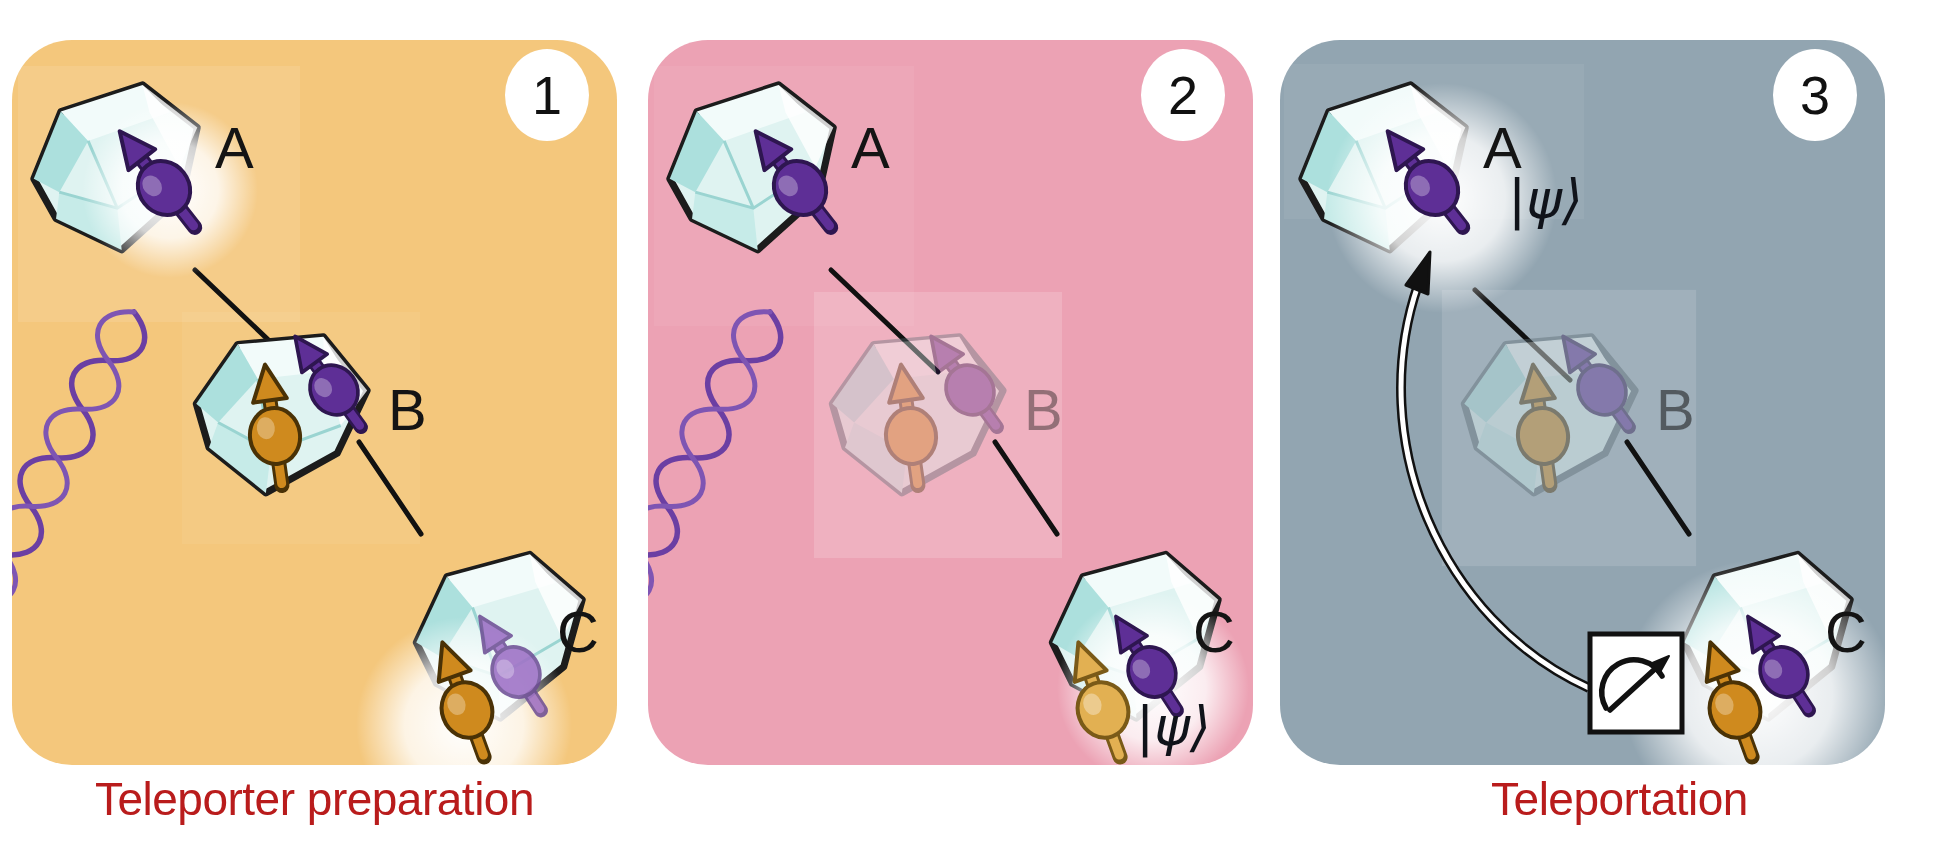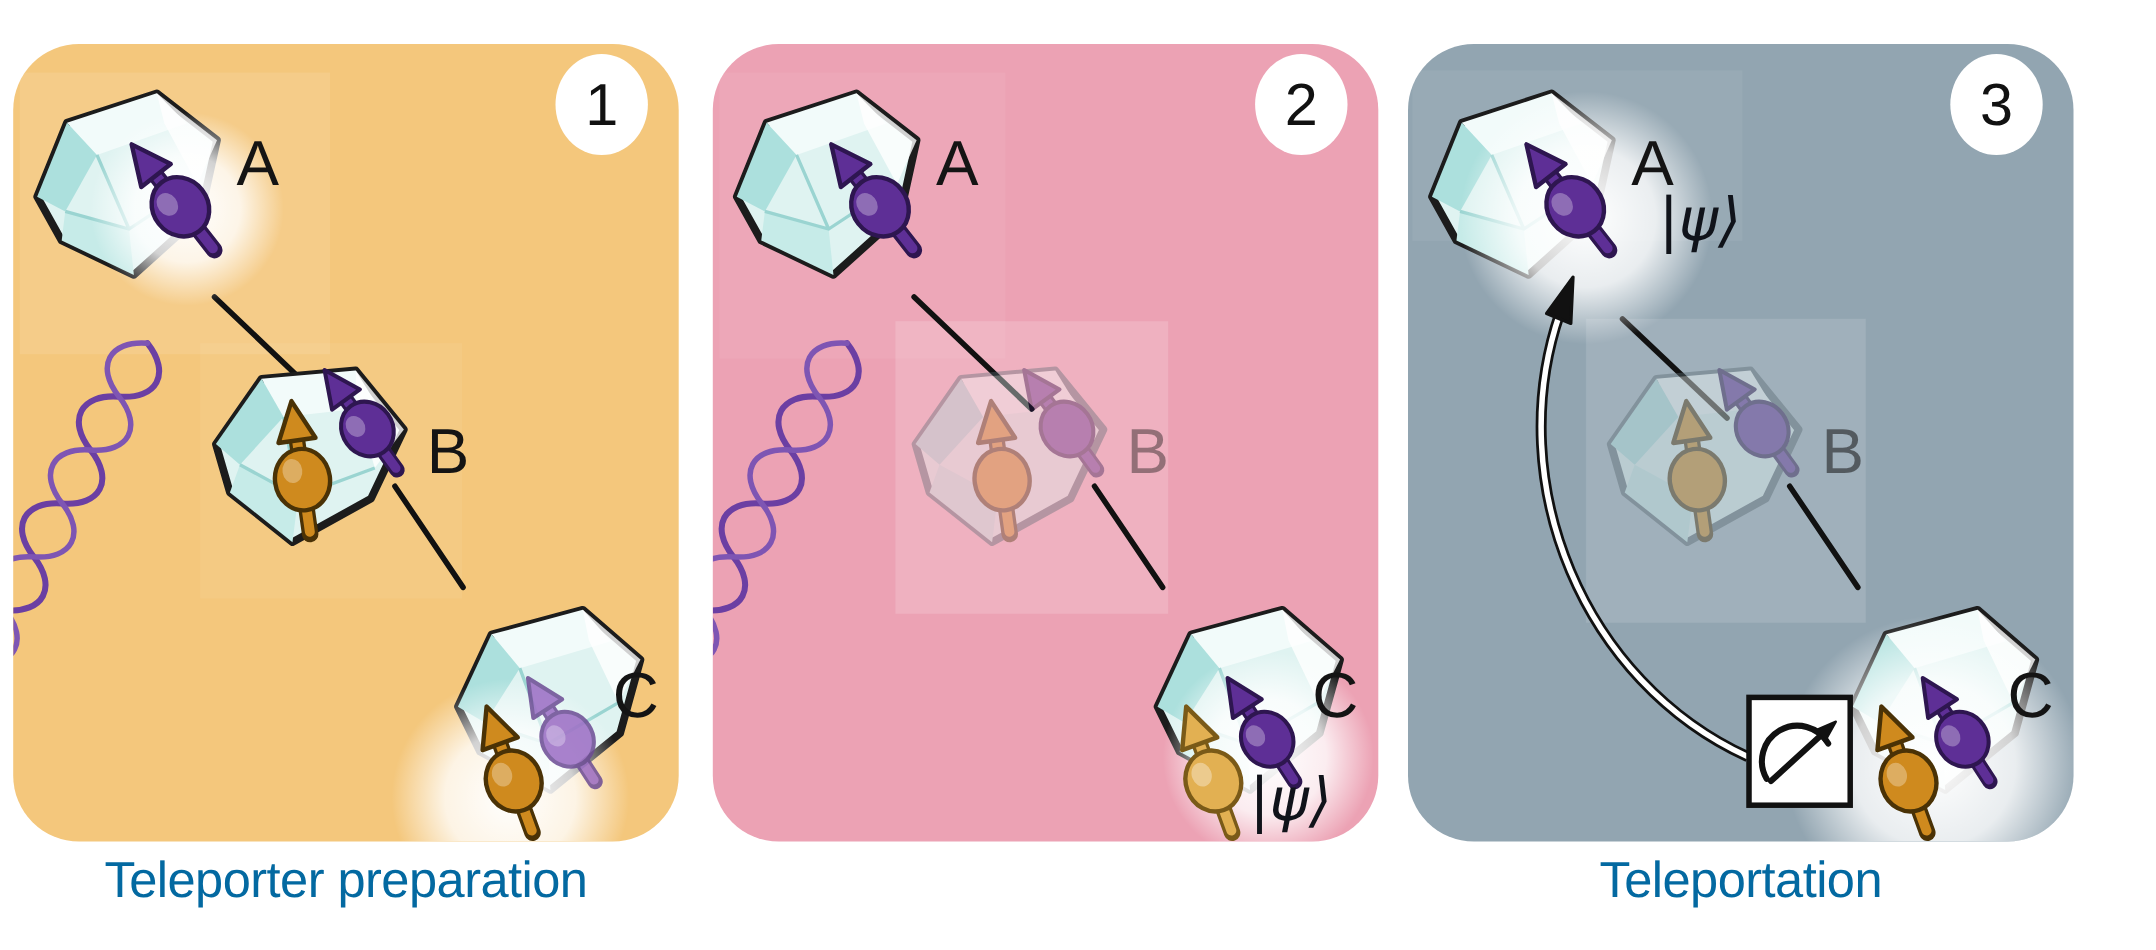--- a/index.html
+++ b/index.html
@@ -4,22 +4,22 @@
 <style>
   html,body{margin:0;padding:0;background:#ffffff;}
   .stage{position:relative;width:1960px;height:864px;background:#ffffff;overflow:hidden;
          font-family:"Liberation Sans",sans-serif;}
   .panel{position:absolute;top:40px;width:605px;height:725px;border-radius:60px;overflow:hidden;}
   .panel svg{display:block;width:605px;height:725px;}
   #panel1{left:12px;}
   #panel2{left:648px;}
   #panel3{left:1280px;}
   .caption{position:absolute;top:772px;width:605px;text-align:center;
-           font-size:46px;letter-spacing:-0.5px;color:#0369a1;}
-  #cap1{left:12px;} #cap2{left:648px;} #cap3{left:1280px;}
+           font-size:46px;letter-spacing:-0.5px;color:#b91c1c;}
+  #cap1{left:12px;} #cap2{left:648px;} #cap3{left:1317px;}
   svg text{font-family:"Liberation Sans",sans-serif;}
   .node-label{font-size:58px;fill:#141414;}
   .badge-num{font-size:54px;fill:#111111;text-anchor:middle;}
   .psi{font-size:54px;font-style:italic;fill:#10131a;font-family:"DejaVu Sans",sans-serif;}
   .gem-outline{fill:#DFF3F1;stroke:#1C1C1C;stroke-width:7;stroke-linejoin:round;}
   .gem-outline.ghost{stroke:#5a6a72;}
   .connector{stroke:#111111;stroke-width:5;stroke-linecap:round;}
   .facet-line{stroke:#9AD4D1;stroke-width:3;fill:none;}
 </style>
 </head>

